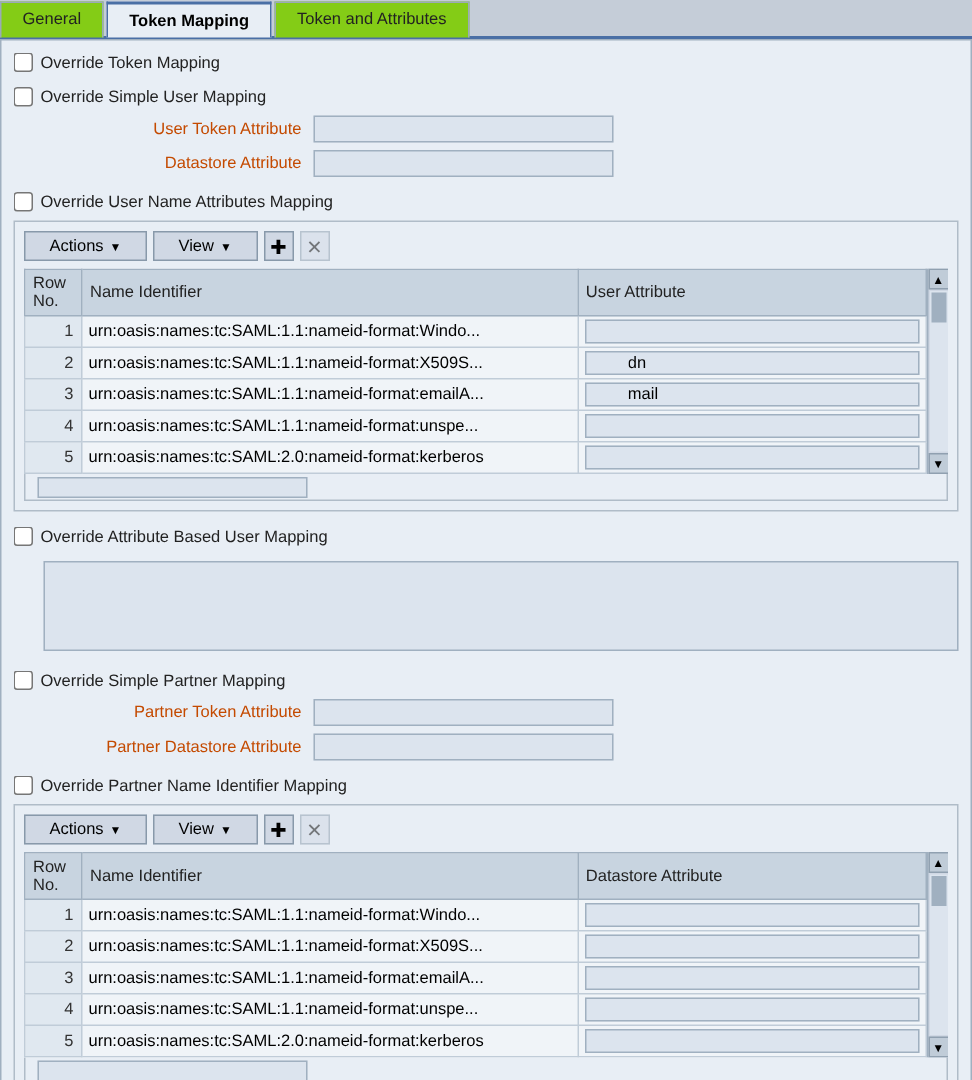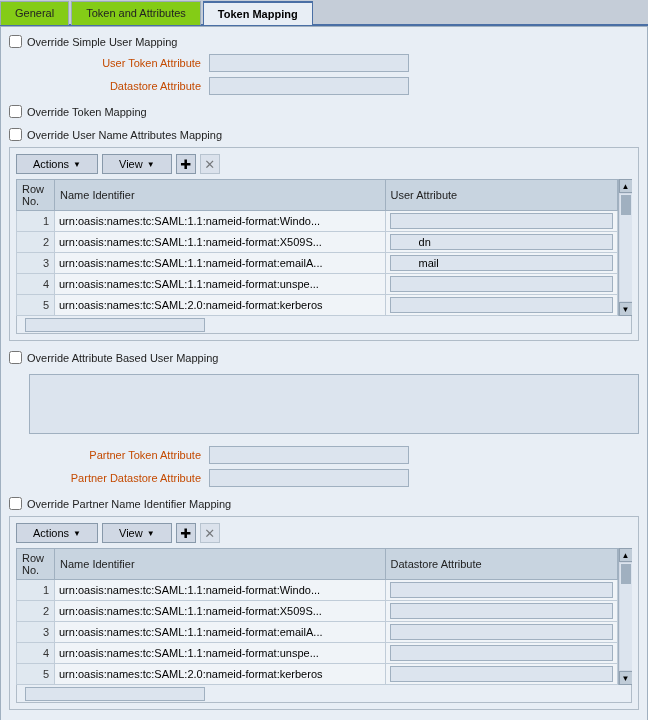--- a/index.html
+++ b/index.html
@@ -244,47 +244,47 @@
     }
 
     .col-name { width: 55%; }
     .col-attr { width: calc(45% - 14px); }
   </style>
 </head>
 <body>
 
 <div class="tabs">
   <div class="tab">General</div>
+  <div class="tab active">Token Mapping</div>
   <div class="tab">Token and Attributes</div>
-  <div class="tab active">Token Mapping</div>
 </div>
 
 <div class="content">
+
+  <div class="section">
+    <div class="checkbox-row">
+      <input type="checkbox" style="">
+      <span>Override Token Mapping</span>
+    </div>
+  </div>
 
   <div class="section">
     <div class="checkbox-row">
       <input type="checkbox" style="">
       <span>Override Simple User Mapping</span>
     </div>
     <div class="section-indent">
       <div class="field-row">
         <span class="field-label">User Token Attribute</span>
         <input type="text" class="field-input" style="">
       </div>
       <div class="field-row">
         <span class="field-label">Datastore Attribute</span>
         <input type="text" class="field-input" style="">
       </div>
-    </div>
-  </div>
-
-  <div class="section">
-    <div class="checkbox-row">
-      <input type="checkbox" style="">
-      <span>Override Token Mapping</span>
     </div>
   </div>
 
   <div class="section">
     <div class="checkbox-row">
       <input type="checkbox" style="">
       <span>Override User Name Attributes Mapping</span>
     </div>
     <div class="subsection">
       <div class="toolbar">
@@ -358,20 +358,24 @@
     <div class="checkbox-row">
       <input type="checkbox" style="">
       <span>Override Attribute Based User Mapping</span>
     </div>
     <div class="section-indent">
       <textarea class="attr-textarea" style=""></textarea>
     </div>
   </div>
 
   <div class="section">
+    <div class="checkbox-row">
+      <input type="checkbox" style="">
+      <span>Override Simple Partner Mapping</span>
+    </div>
     <div class="section-indent">
       <div class="field-row">
         <span class="field-label">Partner Token Attribute</span>
         <input type="text" class="field-input" style="">
       </div>
       <div class="field-row">
         <span class="field-label">Partner Datastore Attribute</span>
         <input type="text" class="field-input" style="">
       </div>
     </div>

